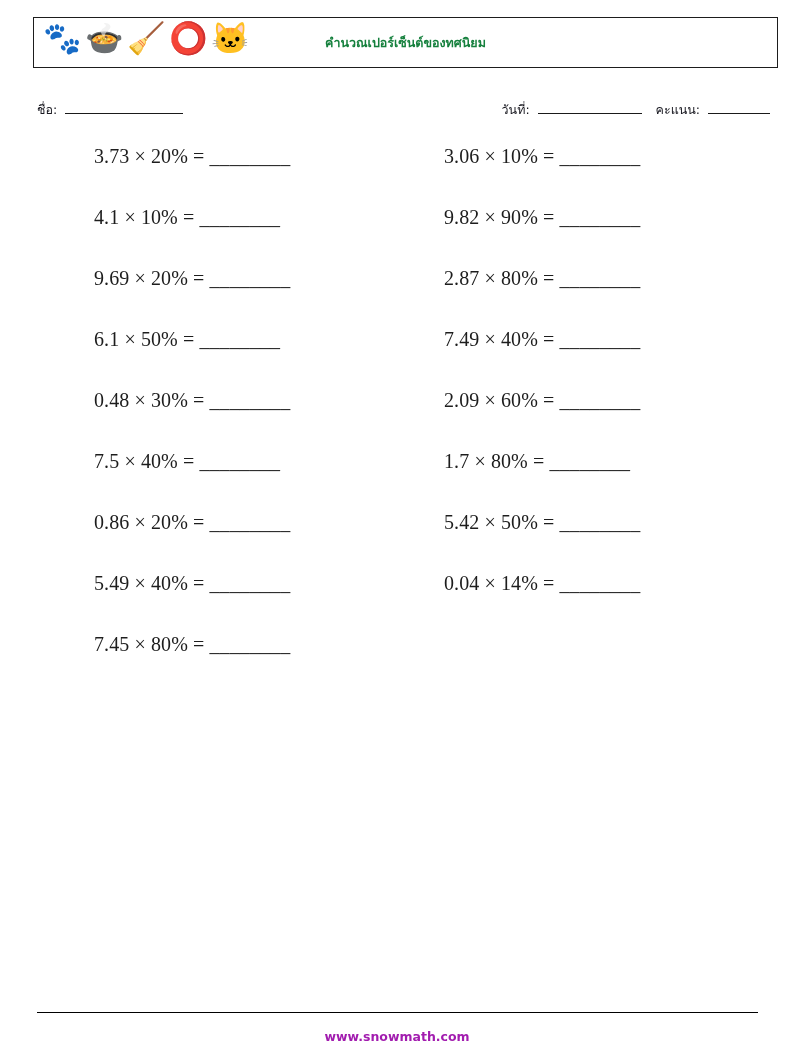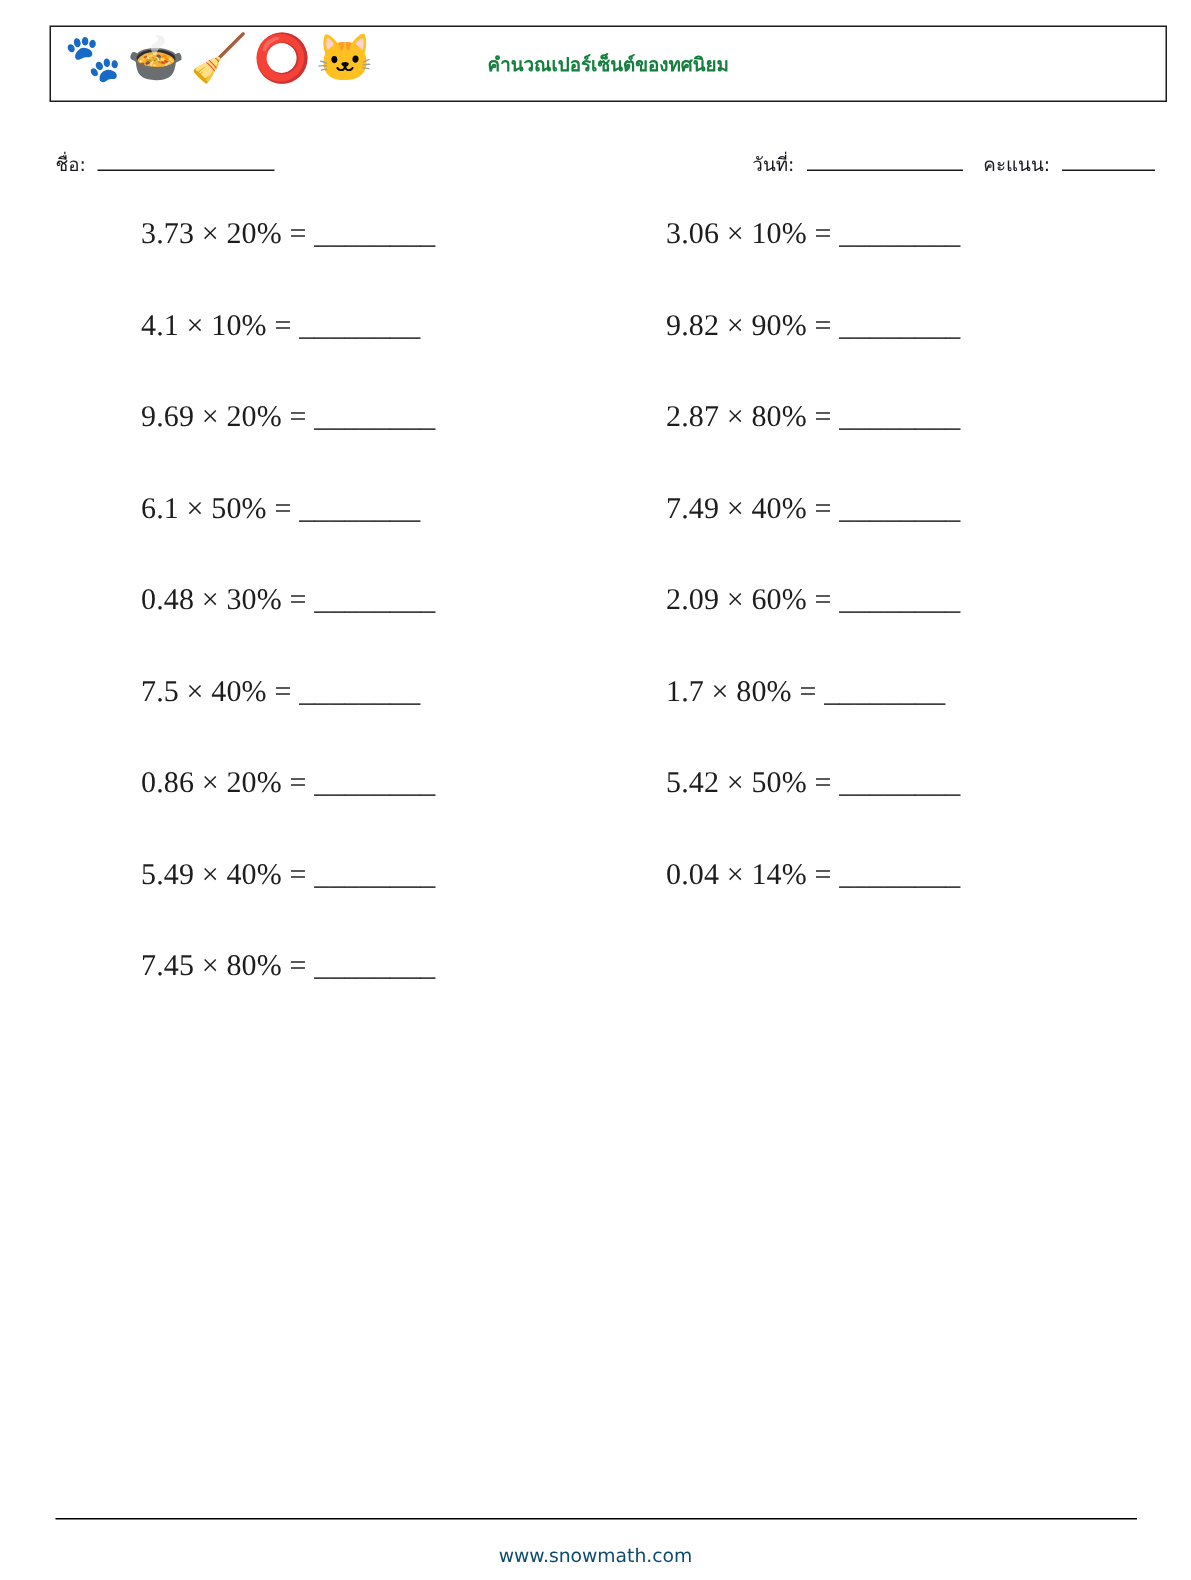--- a/index.html
+++ b/index.html
@@ -114,22 +114,22 @@
     border-top: 1.6px solid #000000;
   }
   .footer-text {
     position: absolute;
     left: 0;
     right: 0;
     top: 1029px;
     text-align: center;
     font-family: "DejaVu Sans", "Liberation Sans", sans-serif;
     font-size: 12.5px;
-    font-weight: 400;
-    color: #0c4a6e;
+    font-weight: 700;
+    color: #a21caf;
   }
 </style>
 </head>
 <body>
 
 <div class="header-box">
   <div class="icon-strip">
     <span class="emoji">🐾</span>
     <span class="emoji">🍲</span>
     <span class="emoji">🧹</span>

